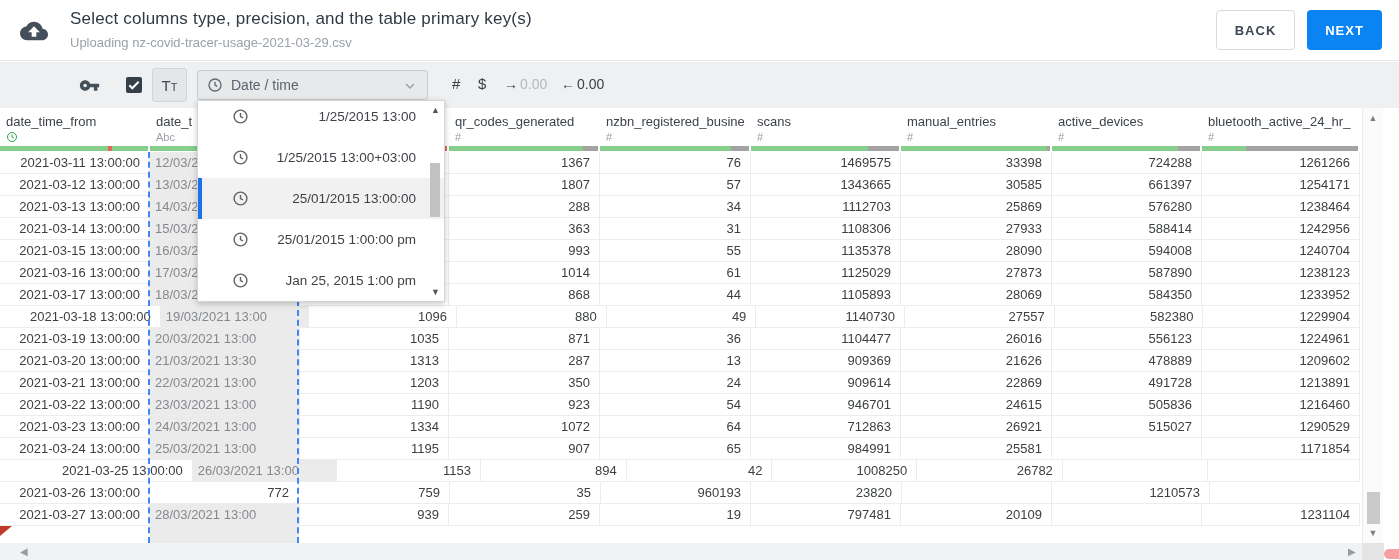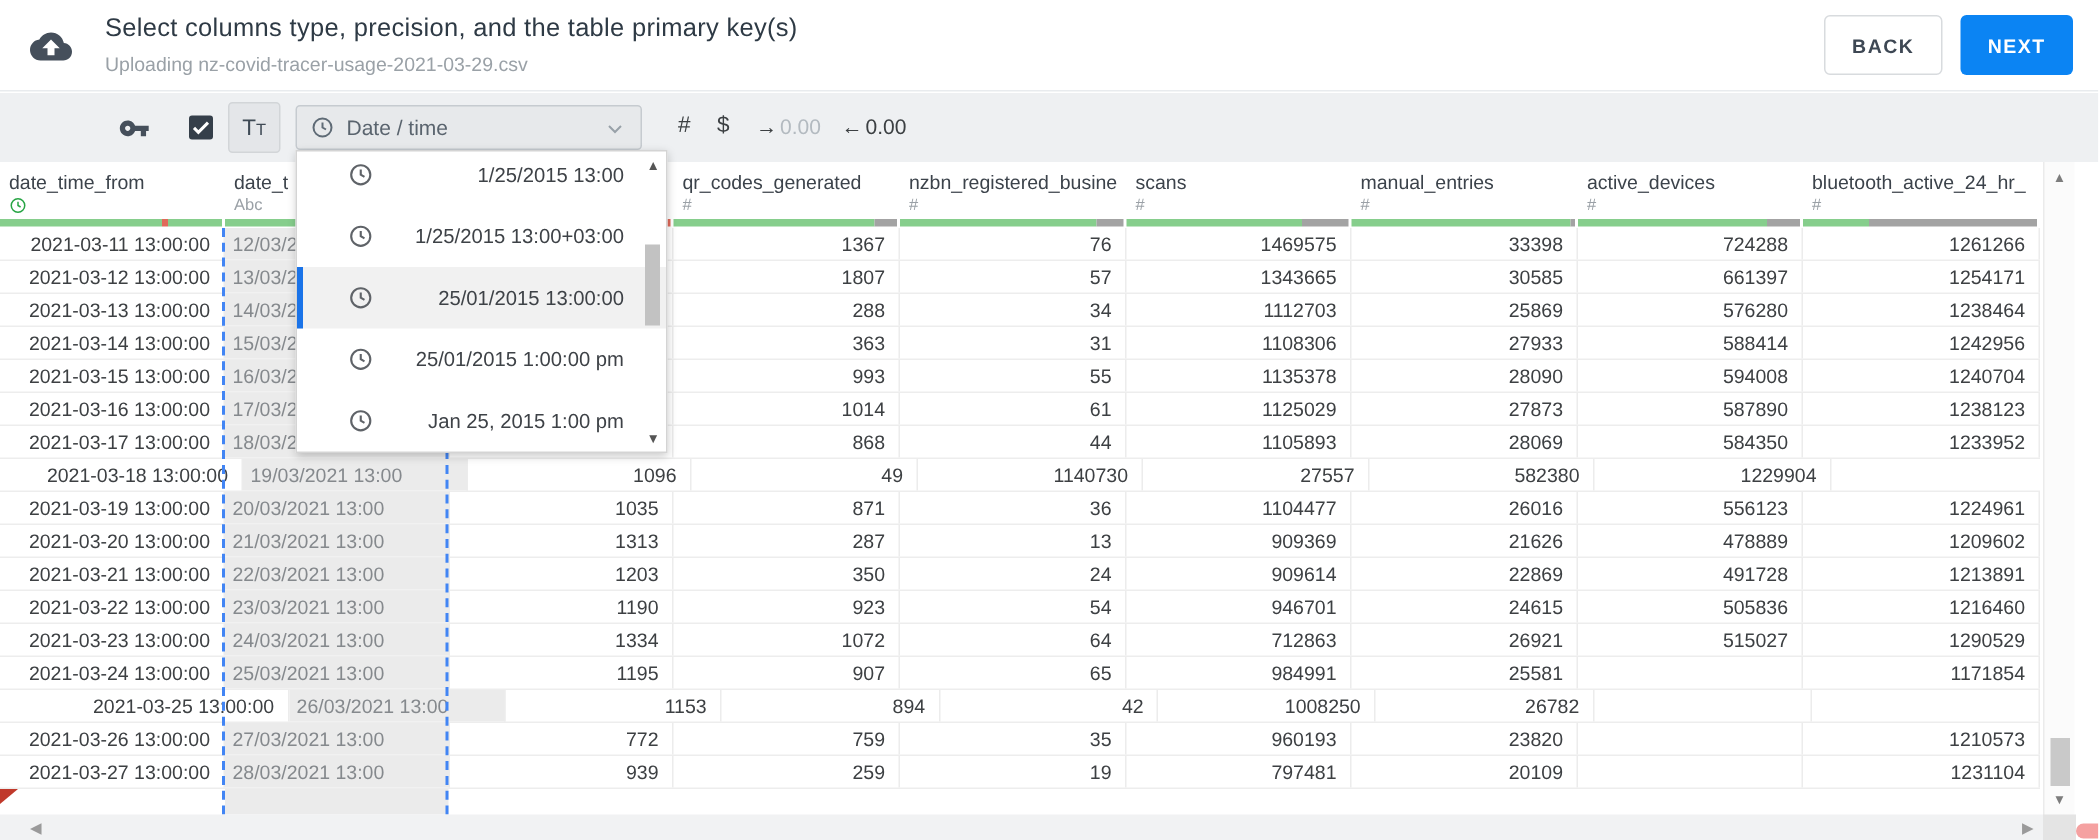--- a/index.html
+++ b/index.html
@@ -294,40 +294,41 @@
           <div class="cell ar" style="width: 151px;">44</div>
           <div class="cell ar" style="width: 150px;">1105893</div>
           <div class="cell ar" style="width: 151px;">28069</div>
           <div class="cell ar" style="width: 150px;">584350</div>
           <div class="cell ar" style="width: 158px;">1233952</div>
         </div>
         <div class="trow">
           <div class="cell ar" style="width: 150px; margin-left: 12px;">2021-03-18 13:00:00</div>
           <div class="cell al sel" style="width: 150px;">19/03/2021 13:00</div>
           <div class="cell ar" style="width: 149px;">1096</div>
+          <div class="cell ar" style="width: 151px;">880</div>
           <div class="cell ar" style="width: 151px;">49</div>
           <div class="cell ar" style="width: 150px;">1140730</div>
           <div class="cell ar" style="width: 151px;">27557</div>
           <div class="cell ar" style="width: 150px;">582380</div>
           <div class="cell ar" style="width: 158px;">1229904</div>
         </div>
         <div class="trow">
           <div class="cell ar" style="width: 150px;">2021-03-19 13:00:00</div>
           <div class="cell al sel" style="width: 150px;">20/03/2021 13:00</div>
           <div class="cell ar" style="width: 149px;">1035</div>
           <div class="cell ar" style="width: 151px;">871</div>
           <div class="cell ar" style="width: 151px;">36</div>
           <div class="cell ar" style="width: 150px;">1104477</div>
           <div class="cell ar" style="width: 151px;">26016</div>
           <div class="cell ar" style="width: 150px;">556123</div>
           <div class="cell ar" style="width: 158px;">1224961</div>
         </div>
         <div class="trow">
           <div class="cell ar" style="width: 150px;">2021-03-20 13:00:00</div>
-          <div class="cell al sel" style="width: 150px;">21/03/2021 13:00</div>
+          <div class="cell al sel" style="width: 150px;">21/03/2021 13:30</div>
           <div class="cell ar" style="width: 149px;">1313</div>
           <div class="cell ar" style="width: 151px;">287</div>
           <div class="cell ar" style="width: 151px;">13</div>
           <div class="cell ar" style="width: 150px;">909369</div>
           <div class="cell ar" style="width: 151px;">21626</div>
           <div class="cell ar" style="width: 150px;">478889</div>
           <div class="cell ar" style="width: 158px;">1209602</div>
         </div>
         <div class="trow">
           <div class="cell ar" style="width: 150px;">2021-03-21 13:00:00</div>
@@ -379,21 +380,20 @@
           <div class="cell ar" style="width: 149px;">1153</div>
           <div class="cell ar" style="width: 151px;">894</div>
           <div class="cell ar" style="width: 151px;">42</div>
           <div class="cell ar" style="width: 150px;">1008250</div>
           <div class="cell ar" style="width: 151px;">26782</div>
           <div class="cell ar" style="width: 150px;"></div>
           <div class="cell ar" style="width: 158px;"></div>
         </div>
         <div class="trow">
           <div class="cell ar" style="width: 150px;">2021-03-26 13:00:00</div>
-          <div class="cell al sel" style="width: 150px;">27/03/2021 13:00</div>
           <div class="cell ar" style="width: 149px;">772</div>
           <div class="cell ar" style="width: 151px;">759</div>
           <div class="cell ar" style="width: 151px;">35</div>
           <div class="cell ar" style="width: 150px;">960193</div>
           <div class="cell ar" style="width: 151px;">23820</div>
           <div class="cell ar" style="width: 150px;"></div>
           <div class="cell ar" style="width: 158px;">1210573</div>
         </div>
         <div class="trow">
           <div class="cell ar" style="width: 150px;">2021-03-27 13:00:00</div>

